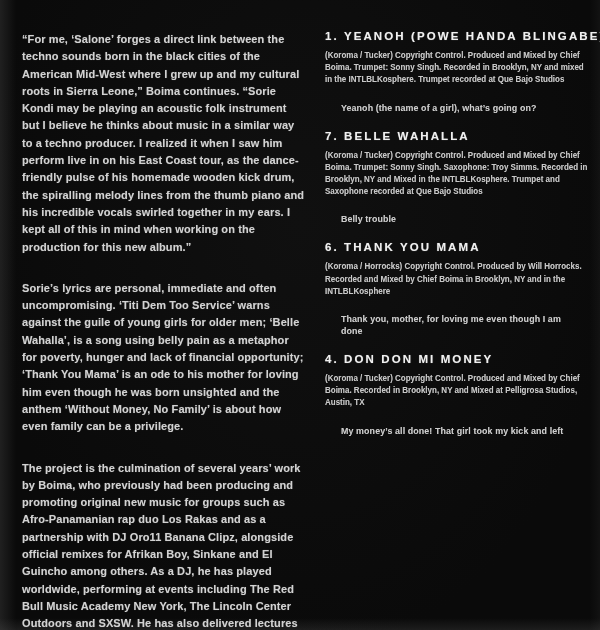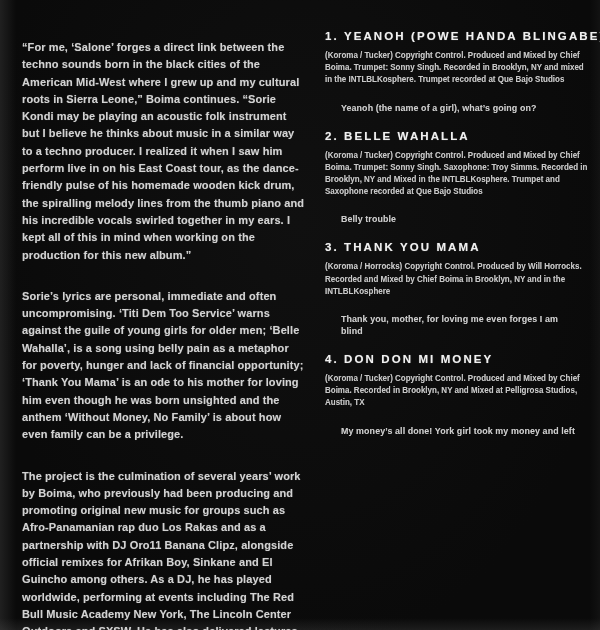--- a/index.html
+++ b/index.html
@@ -28,21 +28,21 @@
   .col-left  { width: 283px; flex: 0 0 auto; }
   .col-right { width: 266px; flex: 0 0 auto; }
 
   .body-text {
     color: #d2d2d2;
     font-weight: 700;
     font-size: 11px;
     line-height: 17.3px;
     letter-spacing: 0.1px;
     text-shadow: 0 0 1px rgba(235,235,235,0.35);
-    margin: 9px 0 24px 0;
+    margin: 1px 0 24px 0;
   }
   .intro { margin-bottom: 50px; }
 
   .track { margin-bottom: 15px; }
   .track-title {
     color: #f0f0f0;
     font-weight: 700;
     font-size: 11.5px;
     letter-spacing: 2.1px;
     white-space: nowrap;
@@ -84,33 +84,33 @@
 
     <div class="col-right">
 
       <div class="track">
         <h3 class="track-title">1. YEANOH (POWE HANDA BLINGABE)</h3>
         <p class="track-credits">(Koroma / Tucker) Copyright Control. Produced and Mixed by Chief Boima. Trumpet: Sonny Singh. Recorded in Brooklyn, NY and mixed in the INTLBLKosphere. Trumpet recorded at Que Bajo Studios</p>
         <p class="track-quote">Yeanoh (the name of a girl), what’s going on?</p>
       </div>
 
       <div class="track">
-        <h3 class="track-title">2. BELLE WAHALLA</h3>
+        <h3 class="track-title">7. BELLE WAHALLA</h3>
         <p class="track-credits">(Koroma / Tucker) Copyright Control. Produced and Mixed by Chief Boima. Trumpet: Sonny Singh. Saxophone: Troy Simms. Recorded in Brooklyn, NY and Mixed in the INTLBLKosphere. Trumpet and Saxophone recorded at Que Bajo Studios</p>
         <p class="track-quote">Belly trouble</p>
       </div>
 
       <div class="track">
-        <h3 class="track-title">3. THANK YOU MAMA</h3>
+        <h3 class="track-title">6. THANK YOU MAMA</h3>
         <p class="track-credits">(Koroma / Horrocks) Copyright Control. Produced by Will Horrocks. Recorded and Mixed by Chief Boima in Brooklyn, NY and in the INTLBLKosphere</p>
-        <p class="track-quote">Thank you, mother, for loving me even forges I am blind</p>
+        <p class="track-quote">Thank you, mother, for loving me even though I am done</p>
       </div>
 
 
       <div class="track">
         <h3 class="track-title">4. DON DON MI MONEY</h3>
         <p class="track-credits">(Koroma / Tucker) Copyright Control. Produced and Mixed by Chief Boima. Recorded in Brooklyn, NY and Mixed at Pelligrosa Studios, Austin, TX</p>
-        <p class="track-quote">My money’s all done! York girl took my money and left</p>
+        <p class="track-quote">My money’s all done! That girl took my kick and left</p>
       </div>
     </div>
 
   </div>
 </div>
 
 </body></html>

